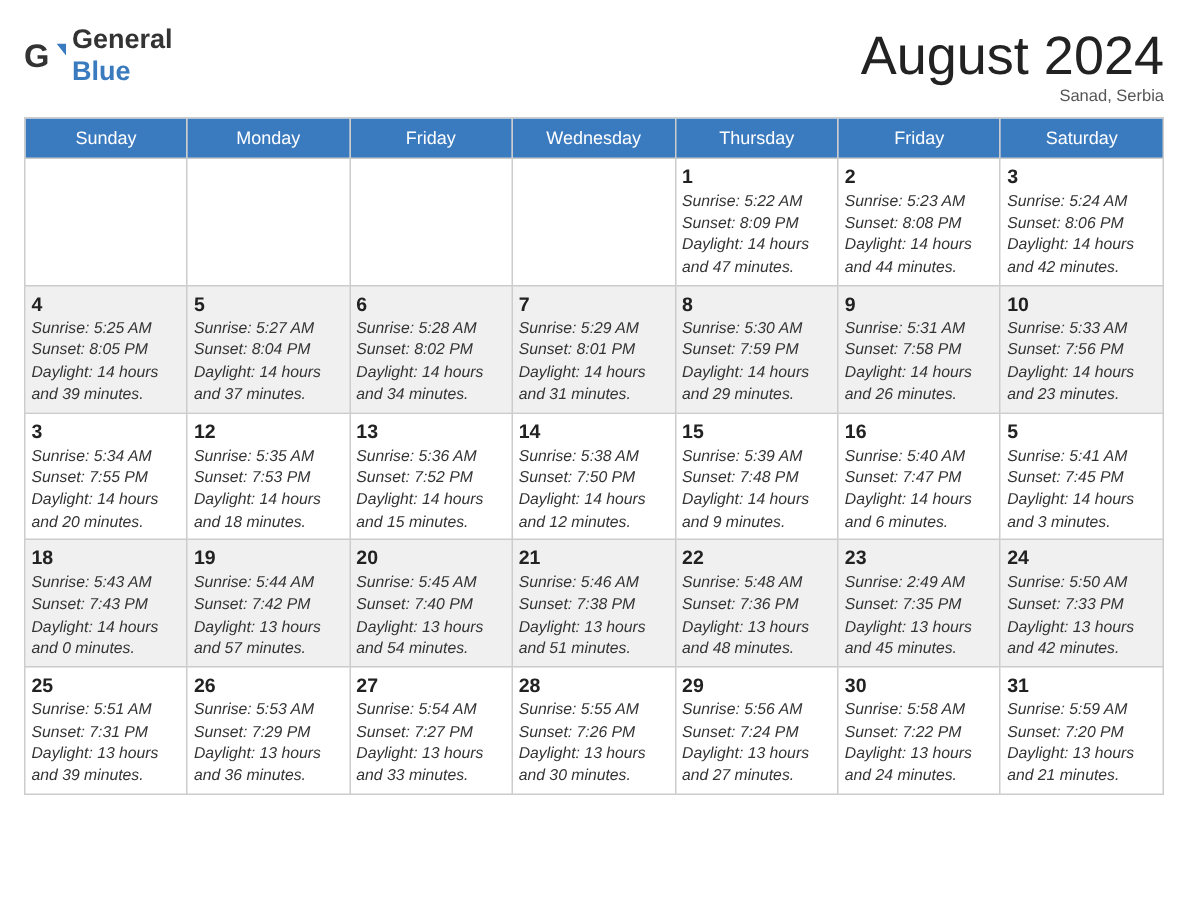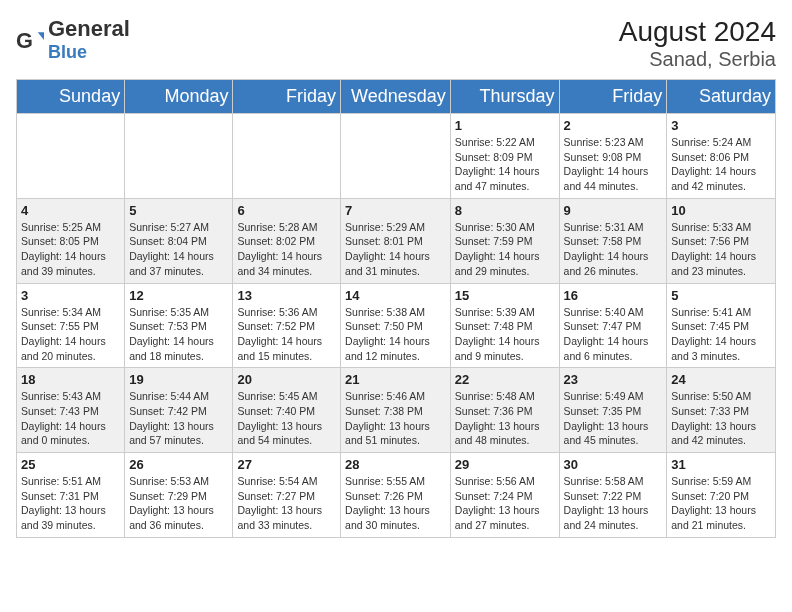--- a/index.html
+++ b/index.html
@@ -15,56 +15,56 @@
       justify-content: space-between;
       align-items: flex-start;
       margin-bottom: 8px;
     }
     .logo {
       display: flex;
       align-items: center;
       gap: 4px;
     }
     .logo-text-general {
-      font-size: 22px;
+      font-size: 18px;
       font-weight: bold;
       color: #333;
     }
     .logo-text-blue {
       font-size: 18px;
       font-weight: bold;
       color: #3a7abf;
     }
     .logo-icon {
       width: 28px;
       height: 28px;
     }
     .title-block {
       text-align: right;
     }
     .calendar-title {
-      font-size: 28px;
+      font-size: 36px;
       font-weight: normal;
       color: #222;
     }
     .calendar-subtitle {
-      font-size: 20px;
+      font-size: 11px;
       color: #555;
     }
     .calendar {
       width: 100%;
       border-collapse: collapse;
       font-size: 11px;
     }
     .calendar th {
       background: #3a7abf;
       color: #fff;
       padding: 6px 4px;
-      text-align: right;
-      font-size: 18px;
+      text-align: center;
+      font-size: 12px;
       font-weight: normal;
       border: 1px solid #ccc;
     }
     .calendar td {
       border: 1px solid #ccc;
       vertical-align: top;
       padding: 4px;
       width: 110px;
       min-height: 80px;
       background: #fff;
@@ -76,20 +76,21 @@
       font-size: 13px;
       font-weight: bold;
       color: #222;
       display: block;
       margin-bottom: 2px;
     }
     .day-info {
       color: #333;
       font-size: 10.5px;
       line-height: 1.4;
+      font-style: italic;
     }
     .empty-cell {
       background: #fff !important;
     }
   </style>
 </head>
 <body>
 
 <div class="header">
   <div class="logo">
@@ -129,21 +130,21 @@
         <td>
           <span class="day-number">1</span>
           <div class="day-info">Sunrise: 5:22 AM
 Sunset: 8:09 PM
 Daylight: 14 hours
 and 47 minutes.</div>
         </td>
         <td>
           <span class="day-number">2</span>
           <div class="day-info">Sunrise: 5:23 AM
-Sunset: 9:08 PM
+Sunset: 8:08 PM
 Daylight: 14 hours
 and 44 minutes.</div>
         </td>
         <td>
           <span class="day-number">3</span>
           <div class="day-info">Sunrise: 5:24 AM
 Sunset: 8:06 PM
 Daylight: 14 hours
 and 42 minutes.</div>
         </td>
@@ -281,21 +282,21 @@
         </td>
         <td>
           <span class="day-number">22</span>
           <div class="day-info">Sunrise: 5:48 AM
 Sunset: 7:36 PM
 Daylight: 13 hours
 and 48 minutes.</div>
         </td>
         <td>
           <span class="day-number">23</span>
-          <div class="day-info">Sunrise: 5:49 AM
+          <div class="day-info">Sunrise: 2:49 AM
 Sunset: 7:35 PM
 Daylight: 13 hours
 and 45 minutes.</div>
         </td>
         <td>
           <span class="day-number">24</span>
           <div class="day-info">Sunrise: 5:50 AM
 Sunset: 7:33 PM
 Daylight: 13 hours
 and 42 minutes.</div>

